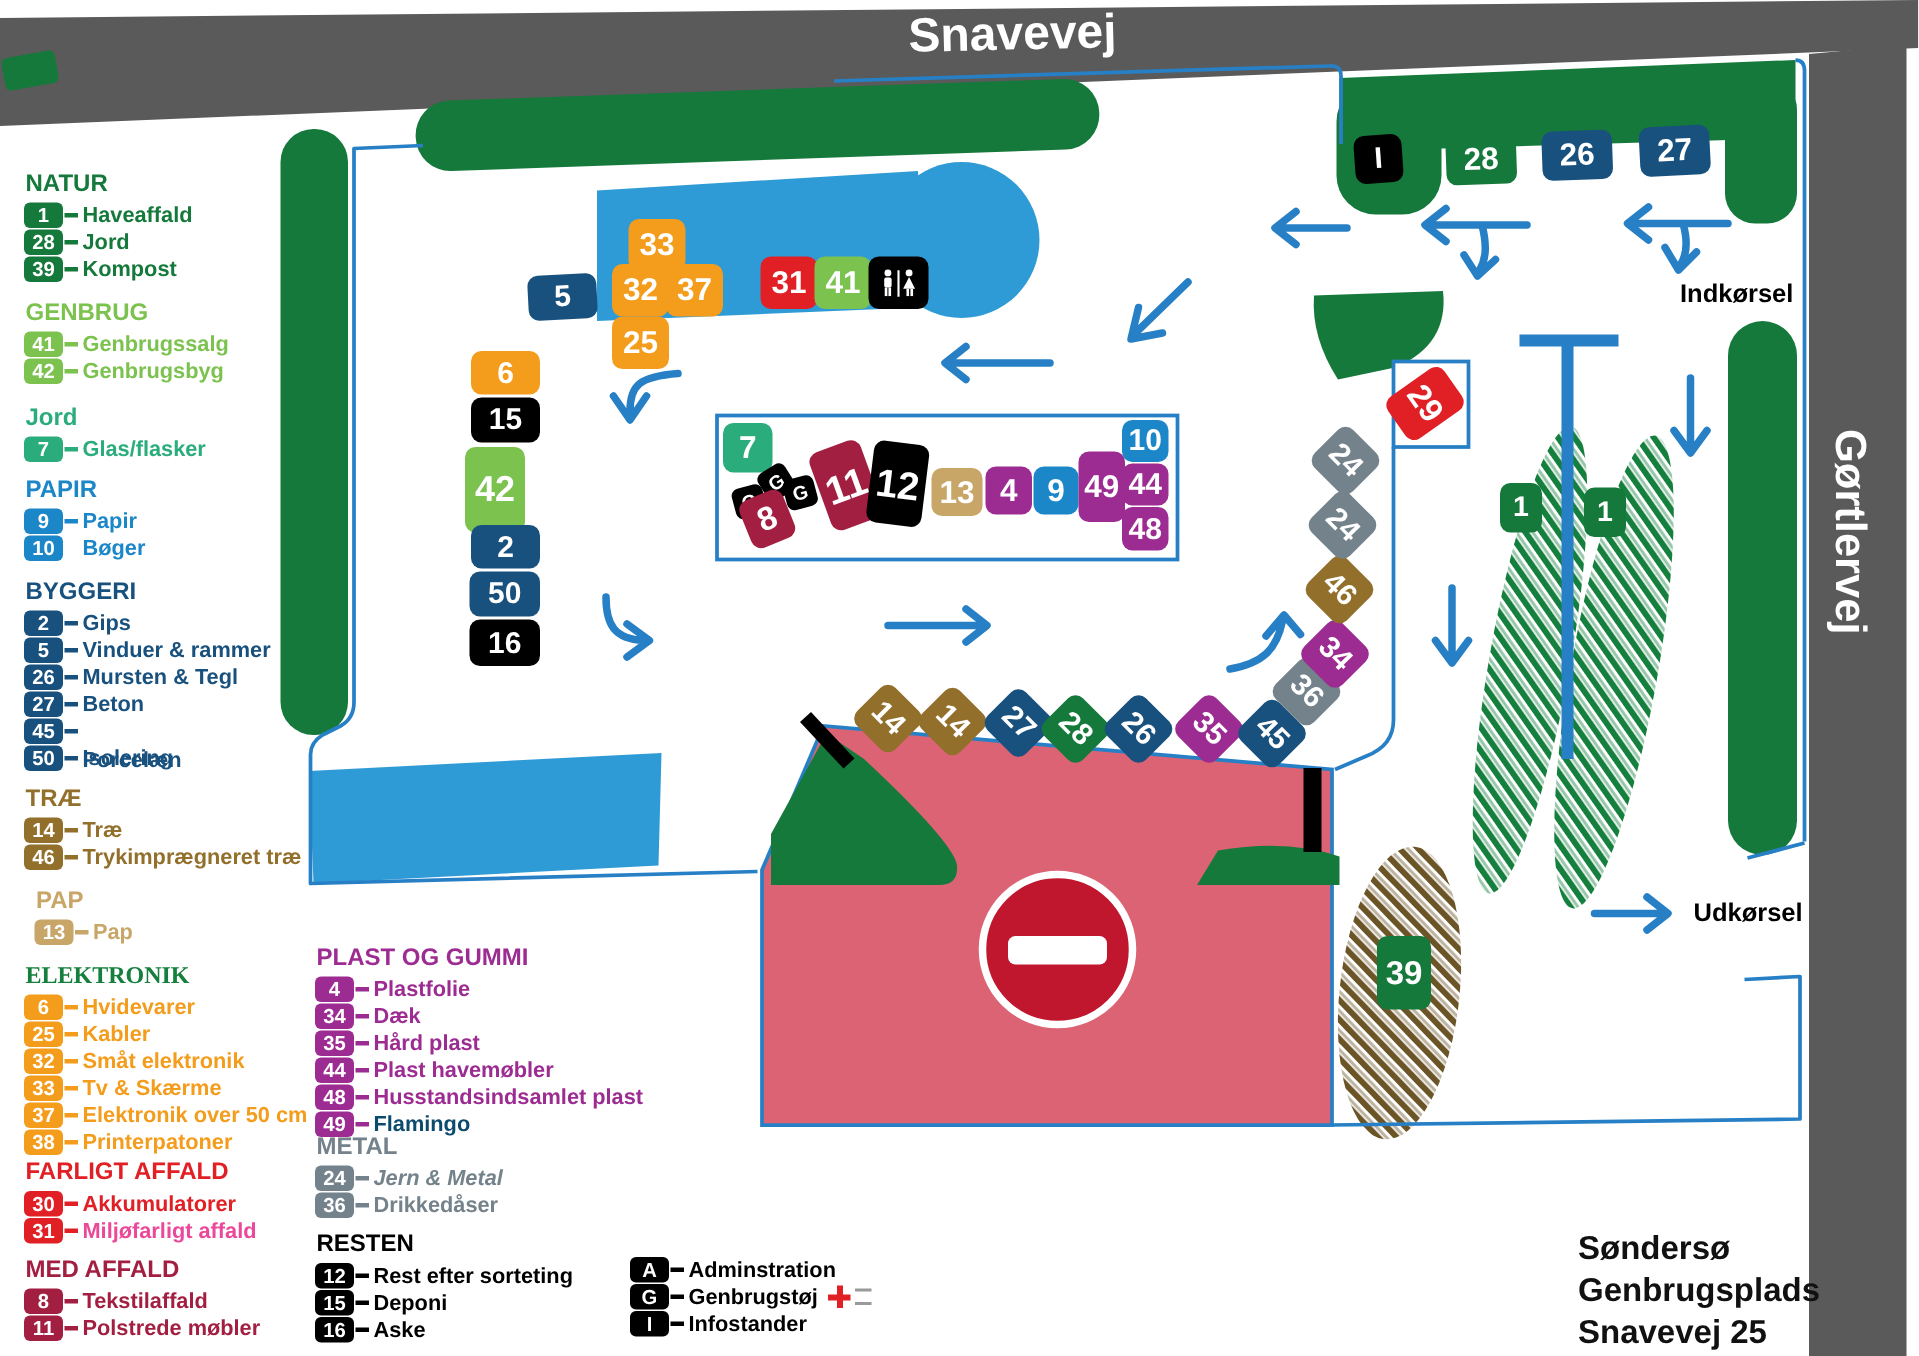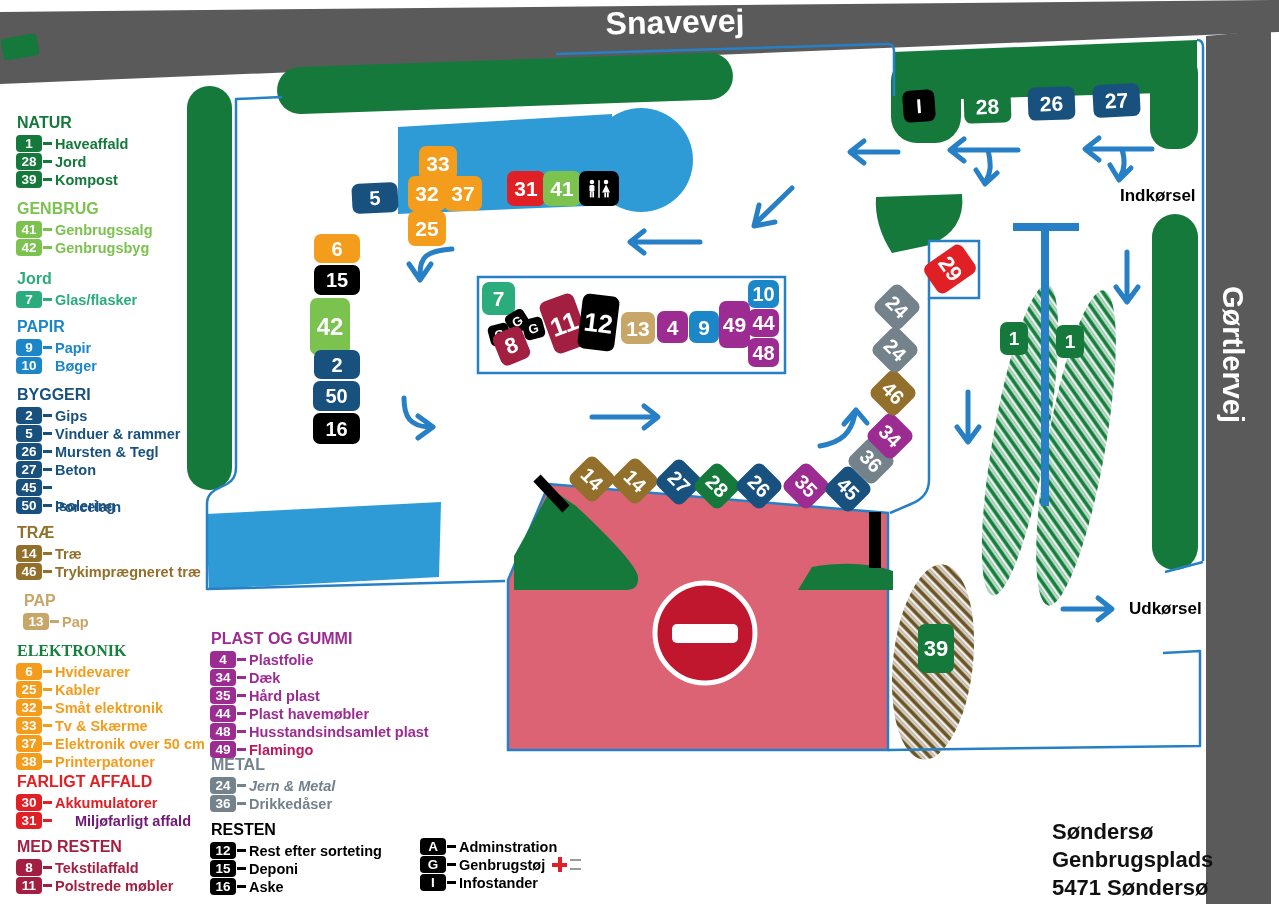--- a/index.html
+++ b/index.html
@@ -324,25 +324,25 @@
       <div class="legend-group" style="left: 16px; top: 773px;">
         <div class="legend-title" style="color: rgb(225, 32, 38);">FARLIGT AFFALD</div>
         <div class="legend-item">
           <span class="legend-badge" style="background: rgb(225, 32, 38);">30</span>
           <span class="legend-dash" style="background: rgb(225, 32, 38);"></span>
           <span class="legend-label" style="color: rgb(225, 32, 38);">Akkumulatorer</span>
         </div>
         <div class="legend-item">
           <span class="legend-badge" style="background: rgb(225, 32, 38);">31</span>
           <span class="legend-dash" style="background: rgb(225, 32, 38);"></span>
-          <span class="legend-label" style="color: #701a75; margin-left: 20px;">Miljøfarligt affald</span>
+          <span class="legend-label" style="color: #ec4899;">Miljøfarligt affald</span>
         </div>
       </div>
       <div class="legend-group" style="left: 16px; top: 838px;">
-        <div class="legend-title" style="color: rgb(163, 31, 65);">MED RESTEN</div>
+        <div class="legend-title" style="color: rgb(163, 31, 65);">MED AFFALD</div>
         <div class="legend-item">
           <span class="legend-badge" style="background: rgb(163, 31, 65);">8</span>
           <span class="legend-dash" style="background: rgb(163, 31, 65);"></span>
           <span class="legend-label" style="color: rgb(163, 31, 65);">Tekstilaffald</span>
         </div>
         <div class="legend-item">
           <span class="legend-badge" style="background: rgb(163, 31, 65);">11</span>
           <span class="legend-dash" style="background: rgb(163, 31, 65);"></span>
           <span class="legend-label" style="color: rgb(163, 31, 65);">Polstrede møbler</span>
         </div>
@@ -370,21 +370,21 @@
           <span class="legend-label" style="color: rgb(157, 44, 146);">Plast havemøbler</span>
         </div>
         <div class="legend-item">
           <span class="legend-badge" style="background: rgb(157, 44, 146);">48</span>
           <span class="legend-dash" style="background: rgb(157, 44, 146);"></span>
           <span class="legend-label" style="color: rgb(157, 44, 146);">Husstandsindsamlet plast</span>
         </div>
         <div class="legend-item">
           <span class="legend-badge" style="background: rgb(157, 44, 146);">49</span>
           <span class="legend-dash" style="background: rgb(157, 44, 146);"></span>
-          <span class="legend-label" style="color: #be185d;">Flamingo</span>
+          <span class="legend-label" style="color: #0c4a6e;">Flamingo</span>
         </div>
       </div>
       <div class="legend-group" style="left: 210px; top: 756px;">
         <div class="legend-title" style="color: rgb(116, 130, 139);">METAL</div>
         <div class="legend-item">
           <span class="legend-badge" style="background: rgb(116, 130, 139);">24</span>
           <span class="legend-dash" style="background: rgb(116, 130, 139);"></span>
           <span class="legend-label" style="color: rgb(116, 130, 139); font-style: italic;">Jern &amp; Metal</span>
         </div>
         <div class="legend-item">
@@ -432,15 +432,16 @@
       </div>
     </div>
 
   <div class="road-label" style="left:540px;top:4px;width:270px;text-align:center;font-size:32px;transform:rotate(-1.3deg);">Snavevej</div>
   <div class="road-label" style="left:1216px;top:286px;height:200px;font-size:29px;writing-mode:vertical-rl;">Gørtlervej</div>
   <div class="map-label" style="left:1120px;top:186px;font-size:17px;">Indkørsel</div>
   <div class="map-label" style="left:1129px;top:599px;font-size:17px;">Udkørsel</div>
 
   <div id="addr">
     <div>Søndersø Genbrugsplads</div>
+    <div>Snavevej 25</div>
     <div>5471 Søndersø</div>
   </div>
 </div>
 
 </body></html>

